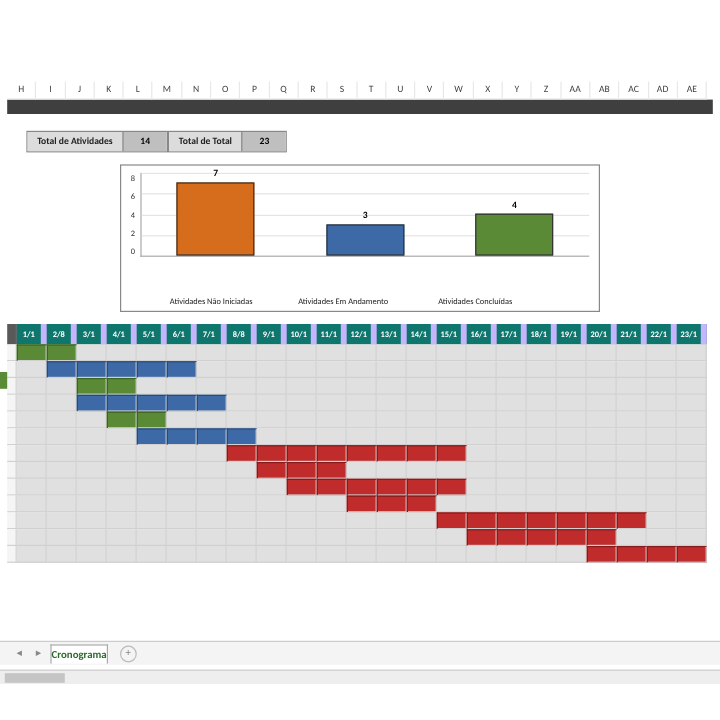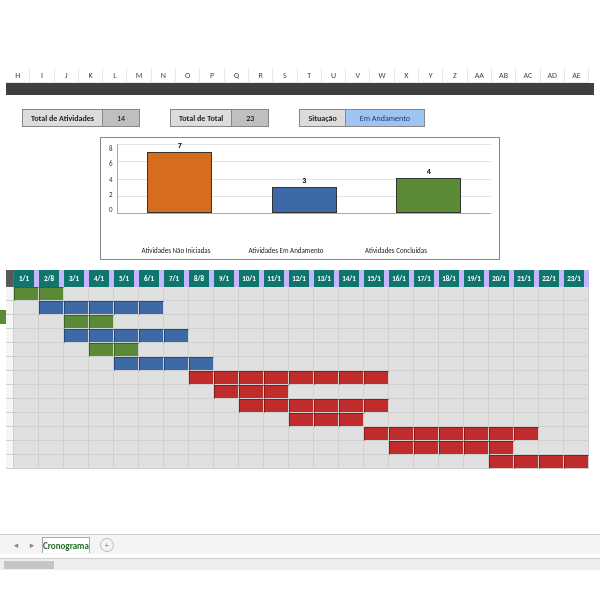--- a/index.html
+++ b/index.html
@@ -26,38 +26,37 @@
   
   .darkband {
     height: 12px;
     background: #3f3f3f;
     margin: 0 6px;
   }
 
   
   .summary {
     display: flex;
-    gap: 30px;
     padding: 14px 22px 10px 22px;
   }
   .stat {
     display: flex;
     align-items: center;
     border: 1px solid #888;
   }
   .stat-label {
     font-size: 8px;
     font-weight: 600;
     padding: 3px 8px;
     background: #dcdcdc;
     color: #222;
   }
   .stat-value {
     font-size: 8px;
-    font-weight: normal;
+    font-weight: bold;
     padding: 3px 14px;
     background: #bfbfbf;
     border-left: 1px solid #888;
   }
   .stat-situation .stat-value {
     background: #a0c4f0;
     color: #1a3a6a;
   }
 
   
@@ -209,24 +208,20 @@
   <div class="darkband"></div>
 
   <div class="summary">
     <div class="stat">
       <div class="stat-label">Total de Atividades</div>
       <div class="stat-value">14</div>
     </div>
     <div class="stat">
       <div class="stat-label">Total de Total</div>
       <div class="stat-value">23</div>
-    </div>
-    <div class="stat stat-situation">
-      <div class="stat-label">Situação</div>
-      <div class="stat-value">Em Andamento</div>
     </div>
   </div>
 
   <div class="chart-wrap">
     <div class="chart">
       <div class="yaxis">
         <span>8</span>
         <span>6</span>
         <span>4</span>
         <span>2</span>

